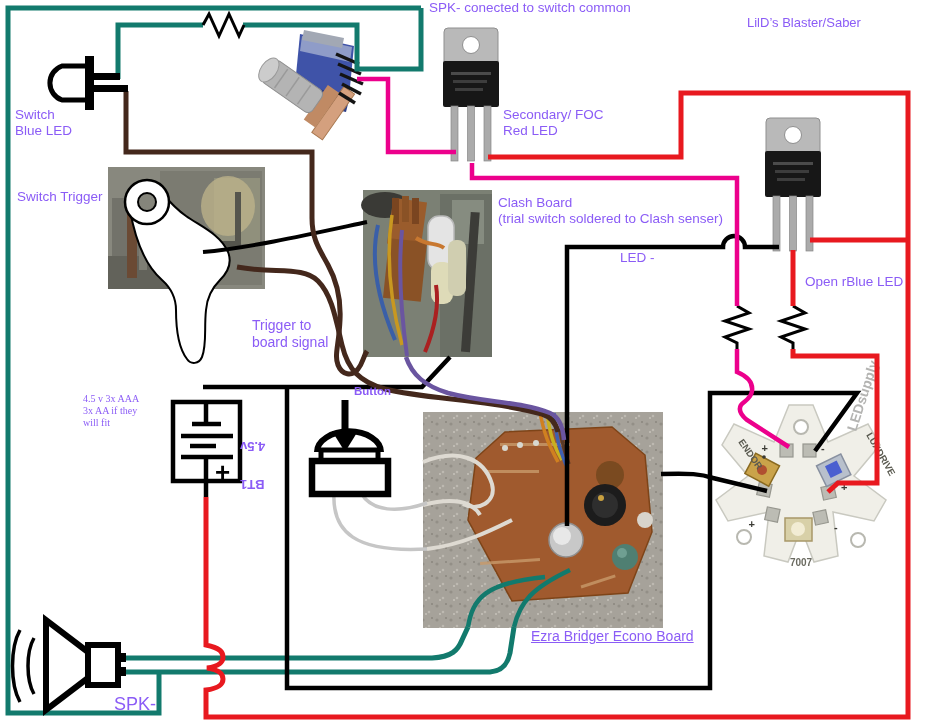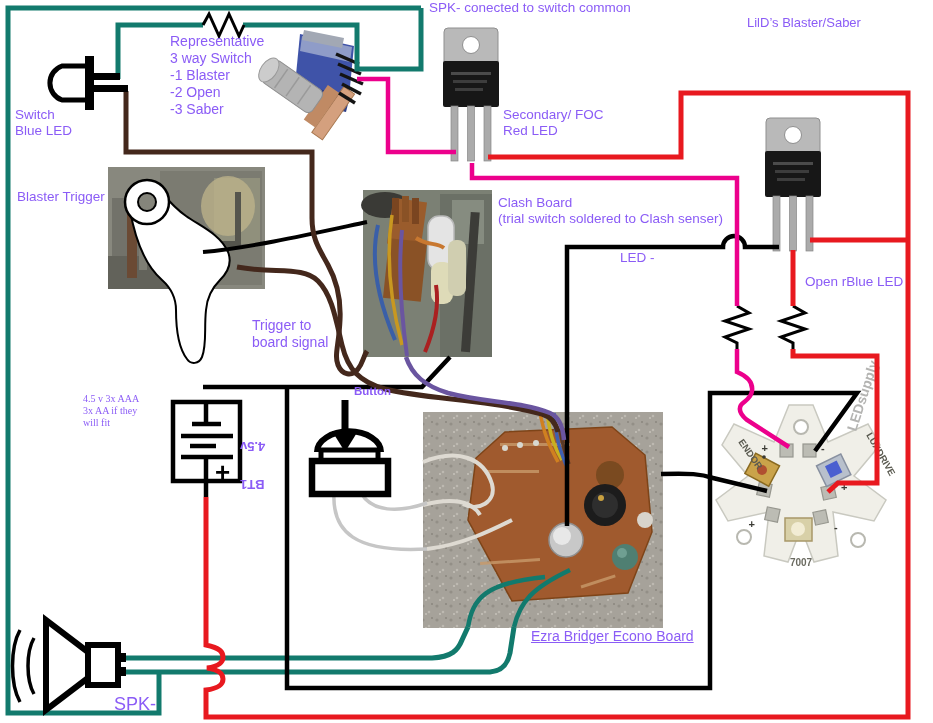--- a/index.html
+++ b/index.html
@@ -275,28 +275,23 @@
     <rect x="88" y="645" width="30" height="40" fill="#ffffff" stroke="#000000" stroke-width="6"></rect>
     <path d="M34,638 C26,652 26,680 34,694" fill="none" stroke="#000000" stroke-width="3.5"></path>
     <path d="M20,630 C10,648 10,684 20,702" fill="none" stroke="#000000" stroke-width="3.5"></path>
     <rect x="117" y="653" width="9" height="9" fill="#000000"></rect>
     <rect x="117" y="667" width="9" height="9" fill="#000000"></rect>
   </g>
 </svg>
 
 <div class="label" style="left:429px;top:0px;font-size:13.5px;">SPK- conected to switch common</div>
 <div class="label" style="left:747px;top:15px;font-size:13px;text-align:right;">LilD’s Blaster/Saber</div>
-<div class="label" style="left:170px;top:33px;font-size:14px;">Representative
-3 way Switch
--1 Blaster
--2 Open
--3 Saber</div>
 <div class="label" style="left:15px;top:107px;font-size:13.5px;">Switch
 Blue LED</div>
-<div class="label" style="left:17px;top:189px;font-size:13.5px;">Blaster Trigger</div>
+<div class="label" style="left:17px;top:189px;font-size:13.5px;">Switch Trigger</div>
 <div class="label" style="left:498px;top:195px;font-size:13.5px;">Clash Board
 (trial switch soldered to Clash senser)</div>
 <div class="label" style="left:503px;top:107px;font-size:13.5px;">Secondary/ FOC
 Red LED</div>
 <div class="label" style="left:620px;top:250px;font-size:13.5px;">LED -</div>
 <div class="label" style="left:805px;top:274px;font-size:13.5px;">Open rBlue LED</div>
 <div class="label" style="left:252px;top:317px;font-size:14px;">Trigger to
 board signal</div>
 <div class="label" style="left:83px;top:393px;font-size:10px;font-family:Liberation Serif, serif;">4.5 v 3x AAA
 3x AA if  they

